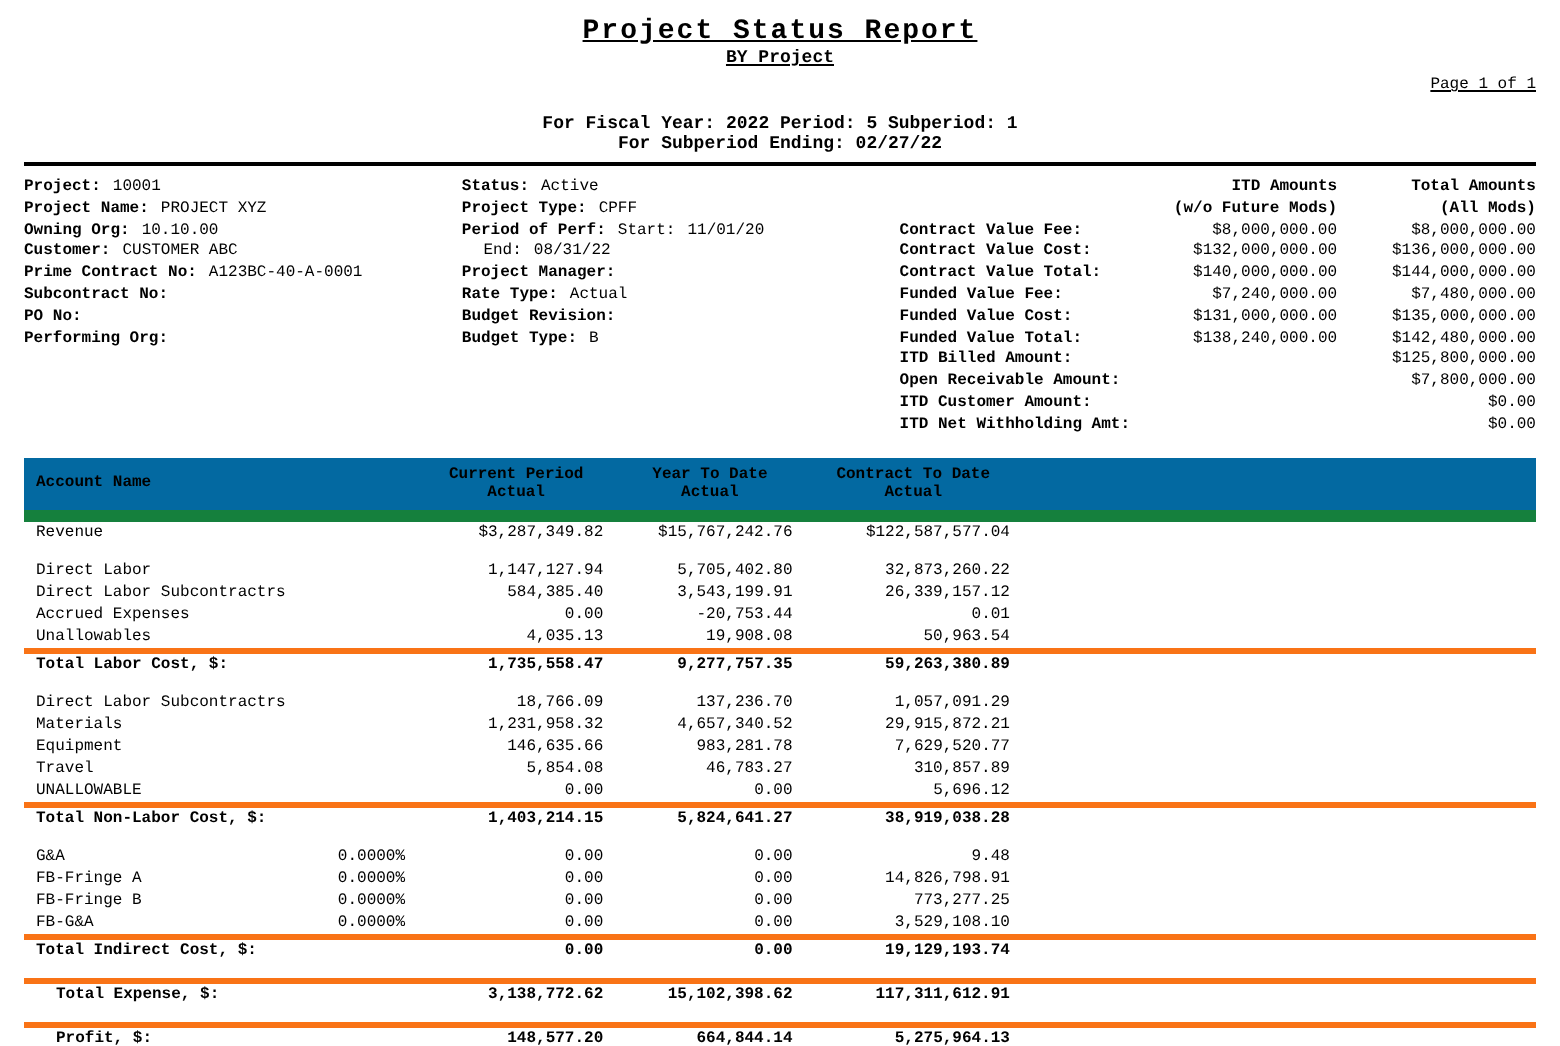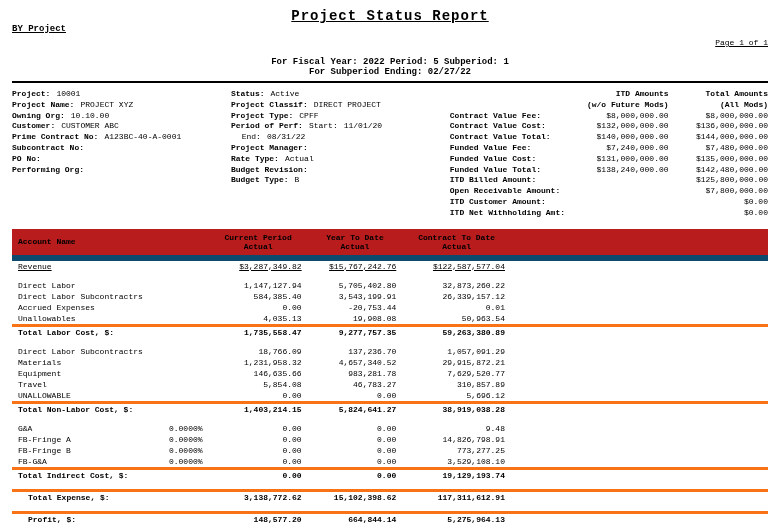--- a/index.html
+++ b/index.html
@@ -13,20 +13,21 @@
     box-sizing: border-box;
   }
   .title {
     text-align: center;
     font-size: 14px;
     font-weight: bold;
     text-decoration: underline;
     letter-spacing: 1px;
   }
   .subtitle {
+    text-align: center;
     font-size: 9px;
     font-weight: bold;
     text-decoration: underline;
   }
   .page-num {
     text-align: right;
     font-size: 8px;
     margin-top: 4px;
     text-decoration: underline;
   }
@@ -63,36 +64,36 @@
   .amt-row .lbl { flex: 1.2 1 0; font-weight: bold; white-space: nowrap; }
   .amt-row .c1, .amt-row .c2 { flex: 1 1 0; text-align: right; white-space: nowrap; }
 
   table.data {
     border-collapse: collapse;
     width: 100%;
     font-size: 8px;
     margin-top: 10px;
   }
   table.data th {
-    background: #b91c1c;
+    background: #0369a1;
     font-weight: bold;
     padding: 4px 6px;
     text-align: center;
-    border-bottom: 6px solid #0c4a6e;
+    border-bottom: 1px solid #0c4a6e;
   }
   table.data th.acct { text-align: left; width: 26%; }
   table.data td {
     padding: 1px 6px;
     white-space: nowrap;
   }
   td.label { text-align: left; }
   td.pct   { text-align: right; width: 7%; }
   td.num   { text-align: right; }
   tr.total td { font-weight: bold; border-top: 3px solid #f97316; }
-  tr.sep td { border-top: 2px solid #15803d; text-decoration: underline; }
+  tr.sep td { border-top: 6px solid #15803d; }
   tr.blank td { height: 6px; }
 
   .indent { padding-left: 10px; display: inline-block; }
 </style>
 </head>
 <body>
 
 <div class="title">Project Status Report</div>
 <div class="subtitle">BY Project</div>
 <div class="page-num">Page 1 of 1</div>
@@ -135,24 +136,20 @@
     <div class="hdr-row">
         <span class="hdr-label">Performing Org:</span>
         <span class="hdr-val"></span>
       </div>
   </div>
 
   <div class="hdr-col">
     <div class="hdr-row">
         <span class="hdr-label">Status:</span>
         <span class="hdr-val">Active</span>
-      </div>
-    <div class="hdr-row">
-        <span class="hdr-label">Project Classif:</span>
-        <span class="hdr-val">DIRECT PROJECT</span>
       </div>
     <div class="hdr-row">
         <span class="hdr-label">Project Type:</span>
         <span class="hdr-val">CPFF</span>
       </div>
     <div class="hdr-row">
         <span class="hdr-label">Period of Perf:</span>
         <span class="hdr-val">Start:</span>
         <span class="hdr-val">11/01/20</span>
       </div>

